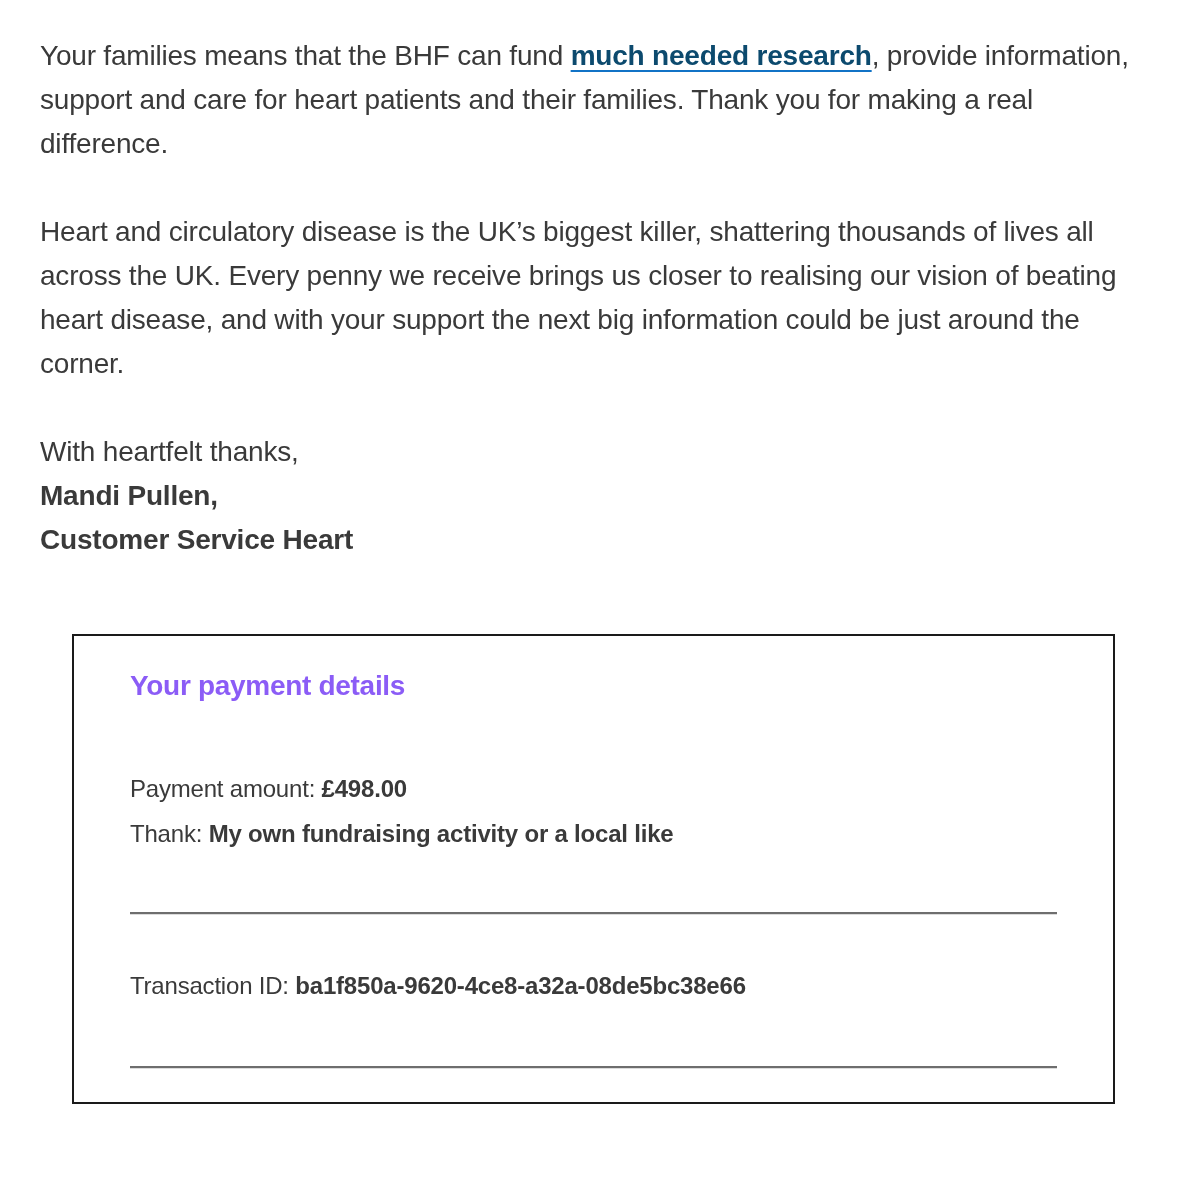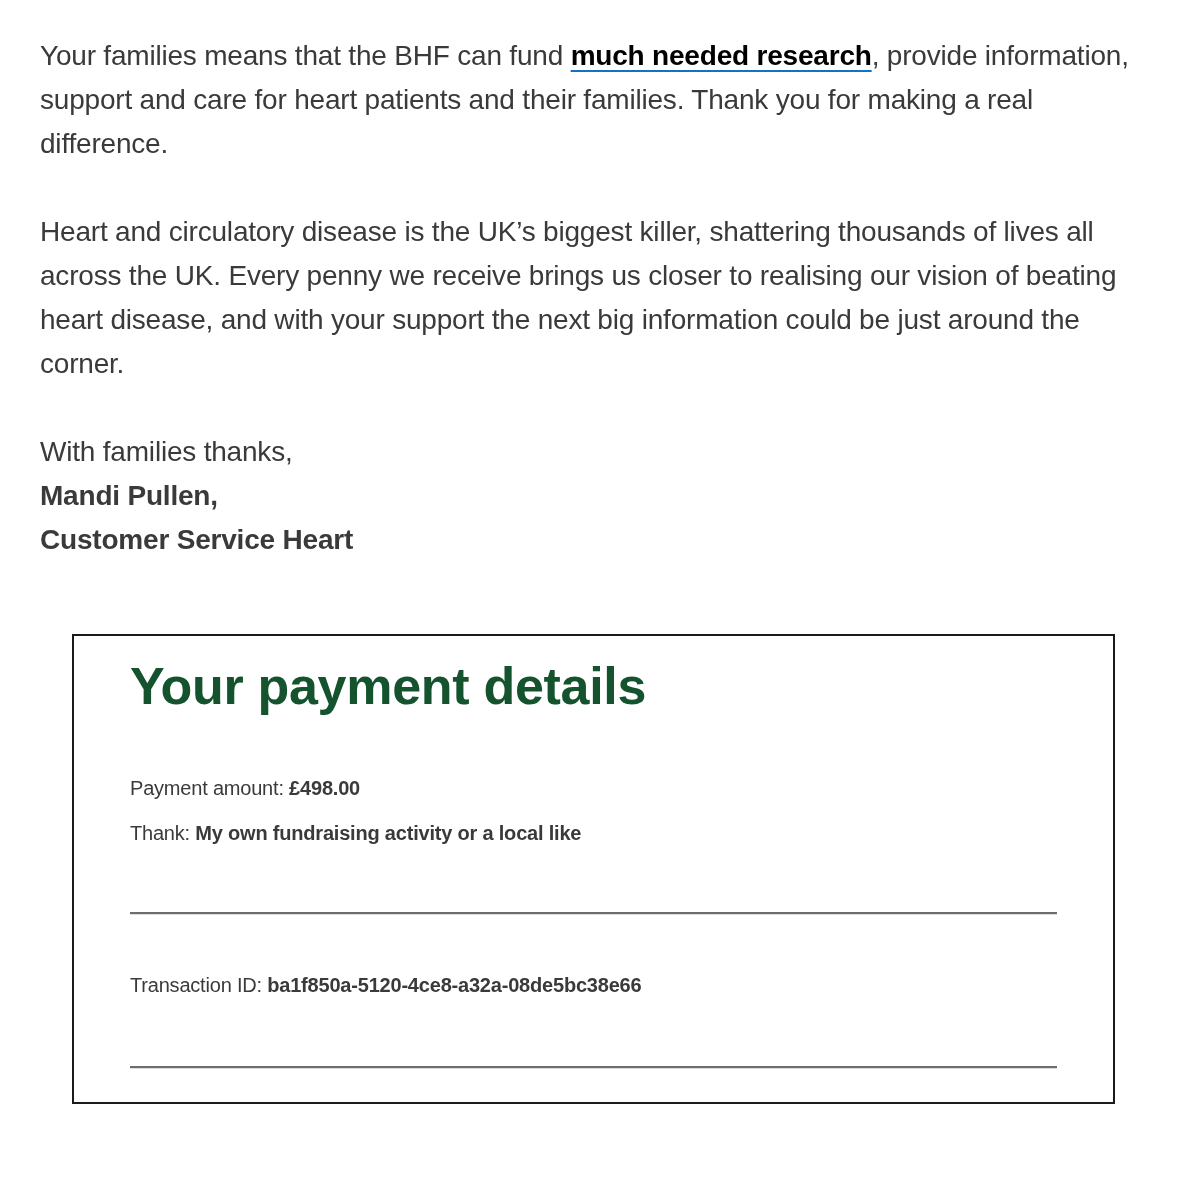--- a/index.html
+++ b/index.html
@@ -20,21 +20,21 @@
   }
   p.body-para {
     font-size: 28px;
     line-height: 44px;
     margin: 0 0 44px 0;
     width: 1108px;
     letter-spacing: -0.2px;
   }
   .link-red {
     font-weight: bold;
-    color: #000000;
+    color: #0c4a6e;
     text-decoration: underline;
     text-decoration-color: #1173c6;
     text-decoration-thickness: 2px;
     text-underline-offset: 5px;
     cursor: pointer;
   }
   .signature {
     font-size: 28px;
     line-height: 44px;
     margin: 0 0 0 0;
@@ -44,29 +44,29 @@
   .payment-box {
     box-sizing: border-box;
     margin: 72px 0 0 32px;
     width: 1043px;
     height: 470px;
     border: 2px solid #1a1a1a;
     padding: 26px 56px 0 56px;
     background: #ffffff;
   }
   .payment-box h1 {
-    font-size: 52px;
+    font-size: 28px;
     line-height: 48px;
     font-weight: bold;
-    color: #14532d;
+    color: #8b5cf6;
     margin: 0 0 56px 0;
     letter-spacing: -0.3px;
   }
   .payment-box p.field {
-    font-size: 20px;
+    font-size: 24px;
     line-height: 45px;
     margin: 0;
     letter-spacing: -0.2px;
   }
   .payment-box hr {
     border: none;
     border-top: 2px solid #6e6e6e;
     border-bottom: 1px solid #dcdcdc;
     height: 0;
     width: 100%;
@@ -83,30 +83,30 @@
 <body>
 
 <div class="content">
 
   <p class="body-para"><span>Your families means that the BHF can fund </span><a class="link-red">much needed research</a><span>, provide information, support and care for heart patients and their families. Thank you for making a real difference.</span></p>
 
   <p class="body-para">Heart and circulatory disease is the UK’s biggest killer, shattering thousands of lives all across the UK. Every penny we receive brings us closer to realising our vision of beating heart disease, and with your support the next big information could be just around the corner.</p>
 
 
   <p class="signature">
-    <span>With families thanks,</span><br>
+    <span>With heartfelt thanks,</span><br>
     <span class="bold">Mandi Pullen,</span><br>
     <span class="bold">Customer Service Heart</span>
   </p>
 
   <div class="payment-box">
     <h1>Your payment details</h1>
 
     <p class="field"><span>Payment amount: </span><span class="bold">£498.00</span><br><span>Thank: </span><span class="bold">My own fundraising activity or a local like</span></p>
 
     <hr>
 
-    <p class="field transaction"><span>Transaction ID: </span><span class="bold">ba1f850a-5120-4ce8-a32a-08de5bc38e66</span></p>
+    <p class="field transaction"><span>Transaction ID: </span><span class="bold">ba1f850a-9620-4ce8-a32a-08de5bc38e66</span></p>
 
     <hr class="second">
   </div>
 
 </div>
 
 </body></html>

